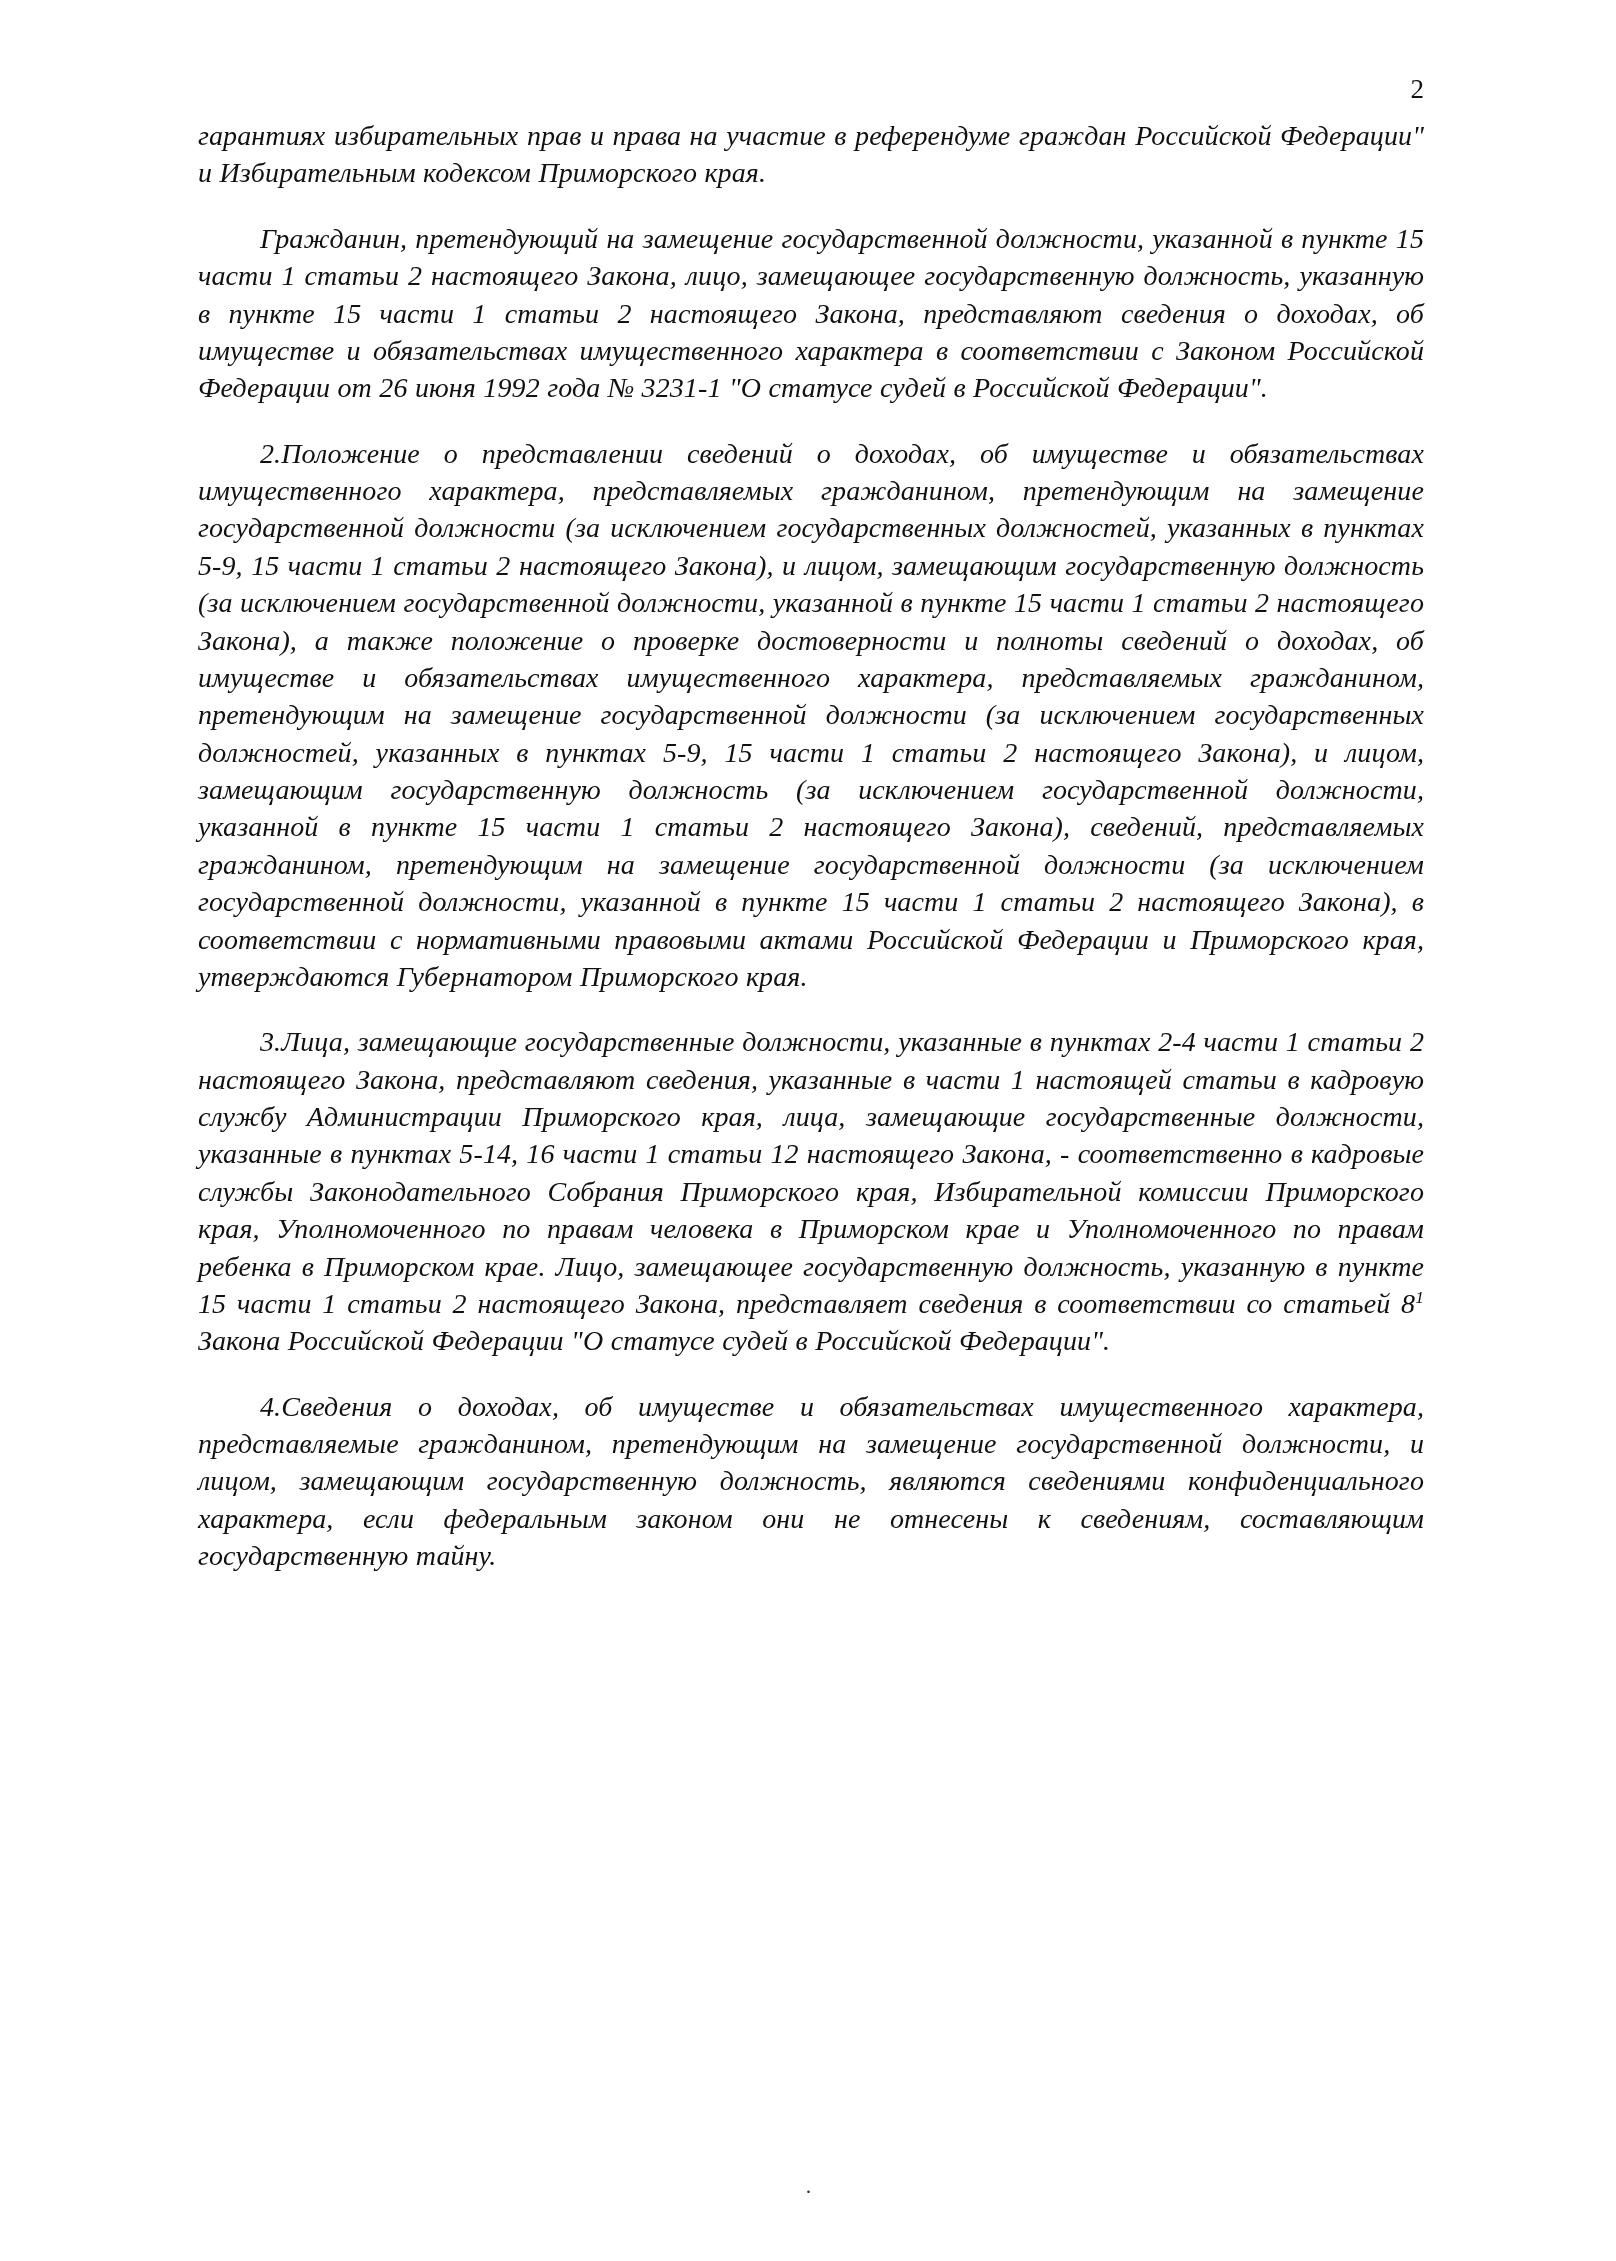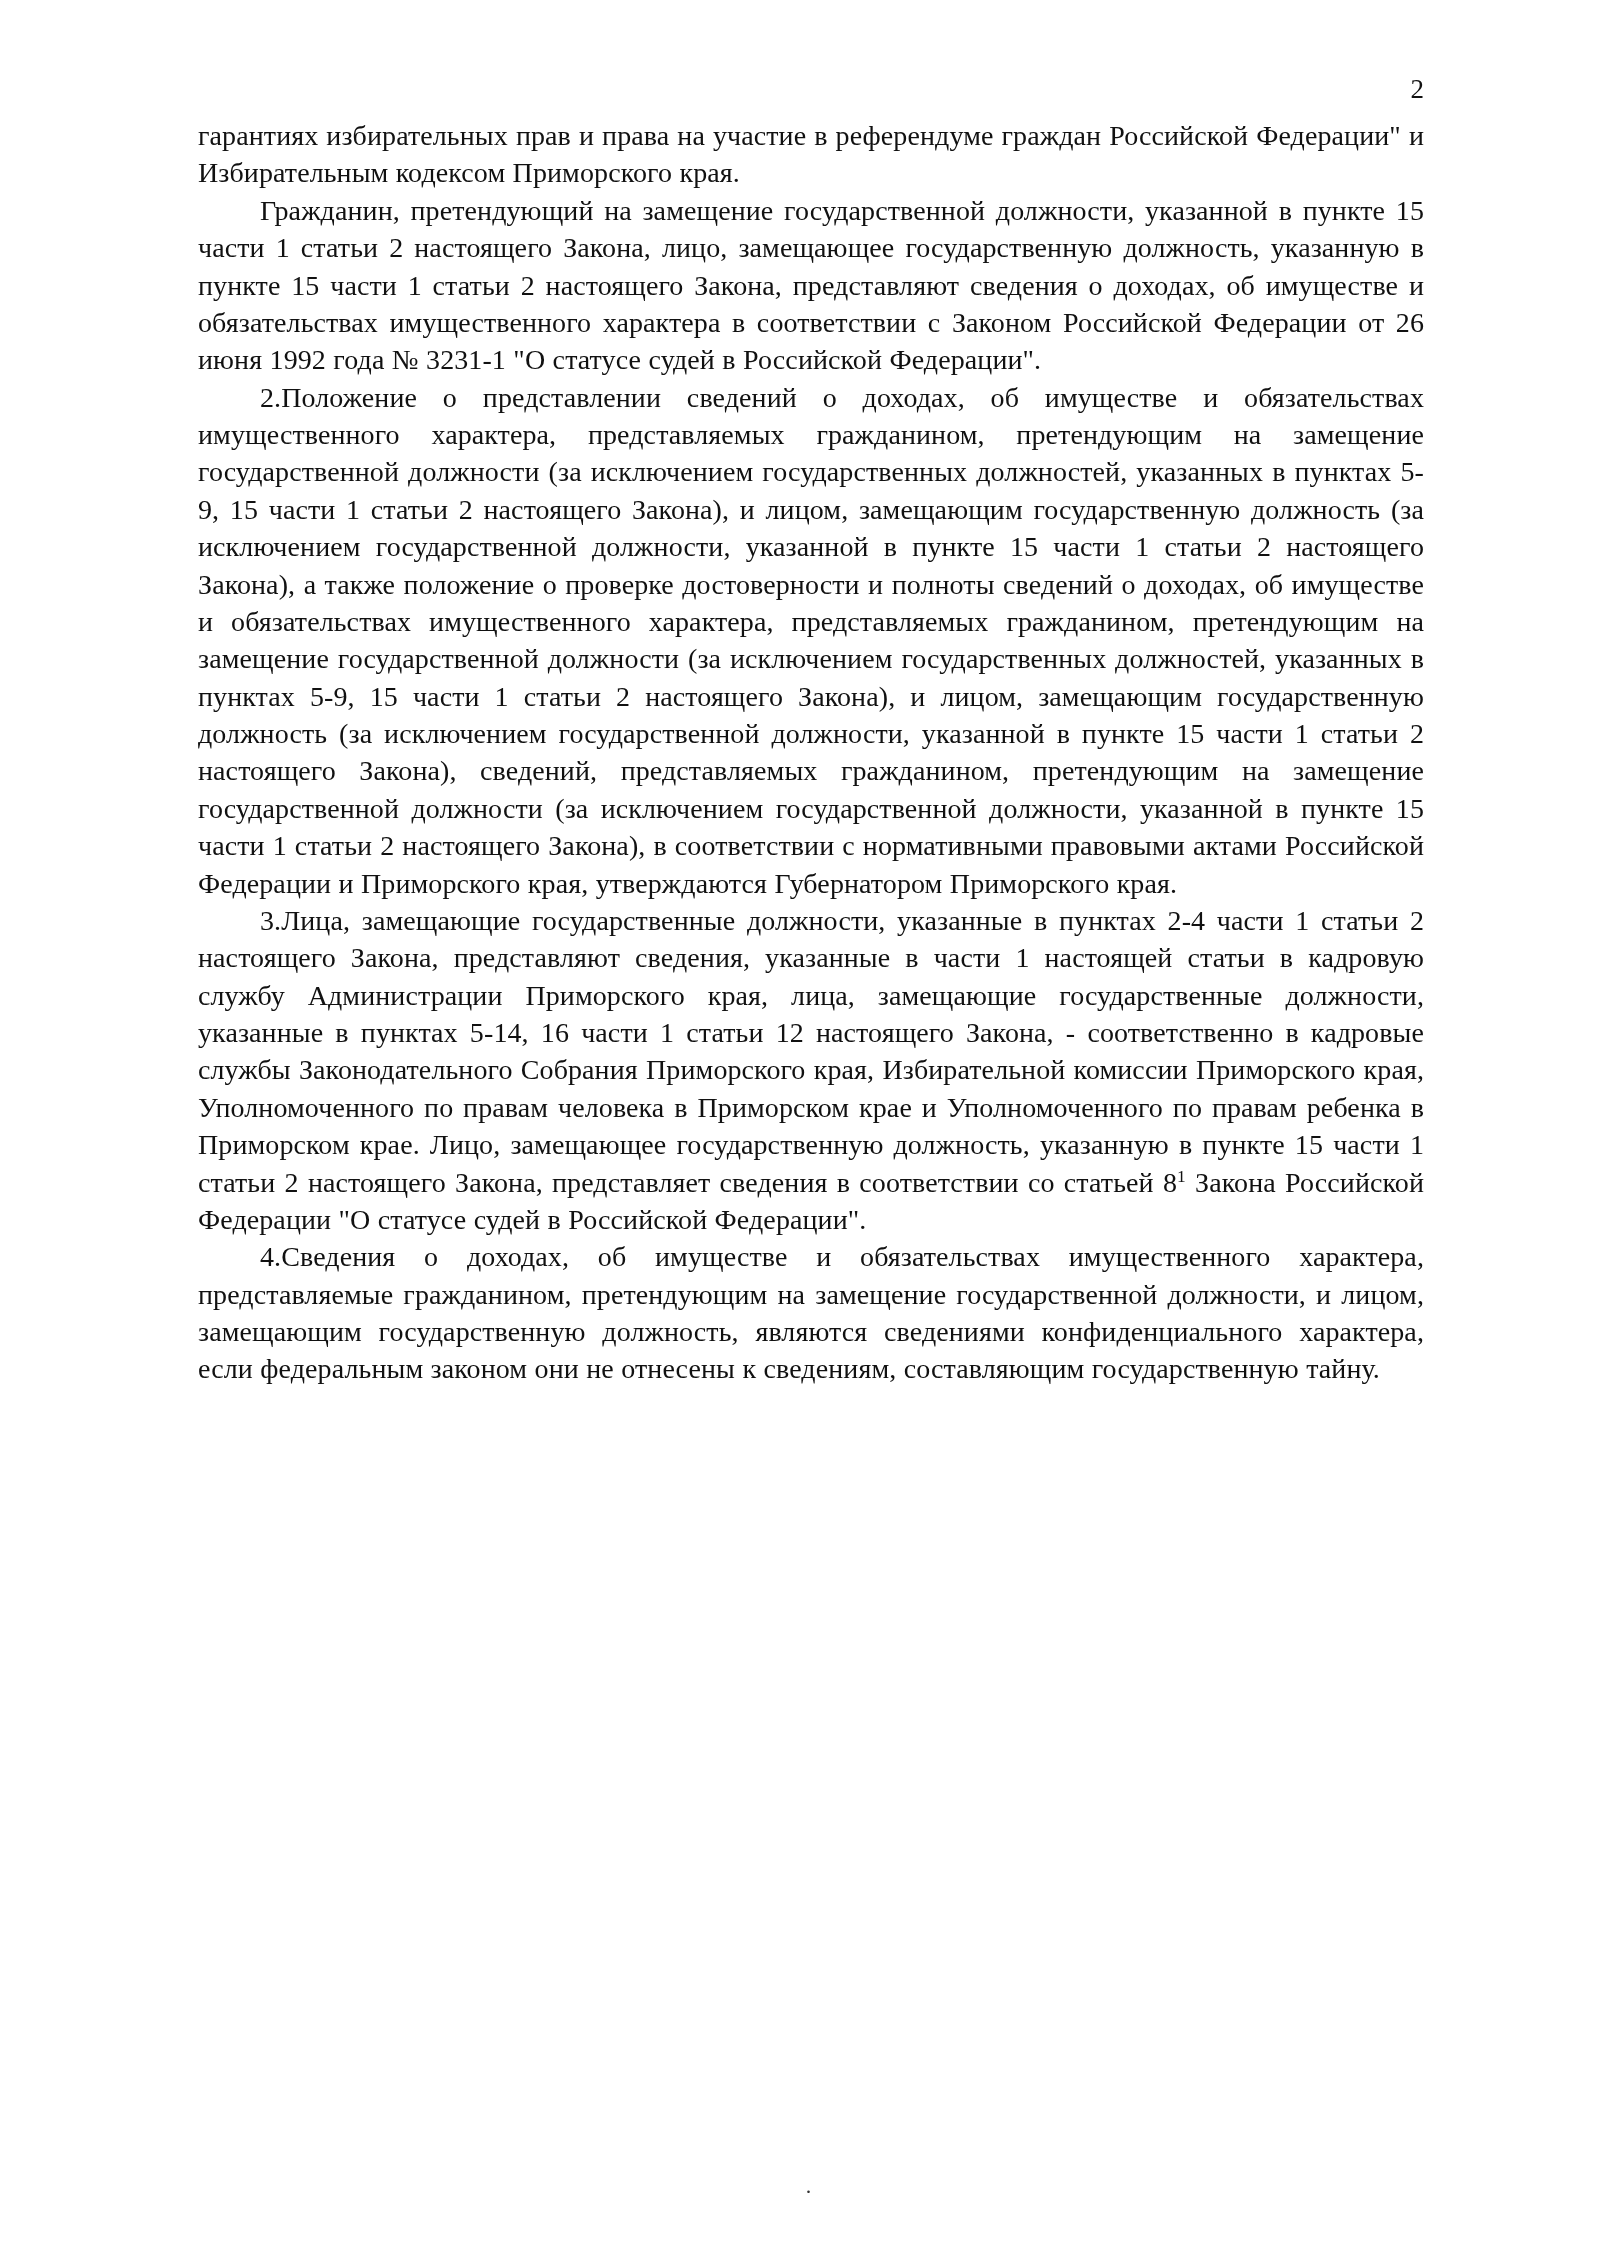--- a/index.html
+++ b/index.html
@@ -35,23 +35,25 @@
     width: 1226px;
   }
   .para {
     font-size: 28px;
     line-height: 1.335;
     text-align: justify;
     text-justify: inter-word;
     margin: 0 0 0 0;
     letter-spacing: 0.1px;
     word-spacing: 0.3px;
+    font-style: italic;
   }
   .para.indent {
     text-indent: 62px;
+    margin-top: 28px;
   }
   .para.noindent {
     text-indent: 0;
   }
   sup {
     font-size: 0.62em;
     vertical-align: super;
     line-height: 0;
   }
   .footer-mark {

